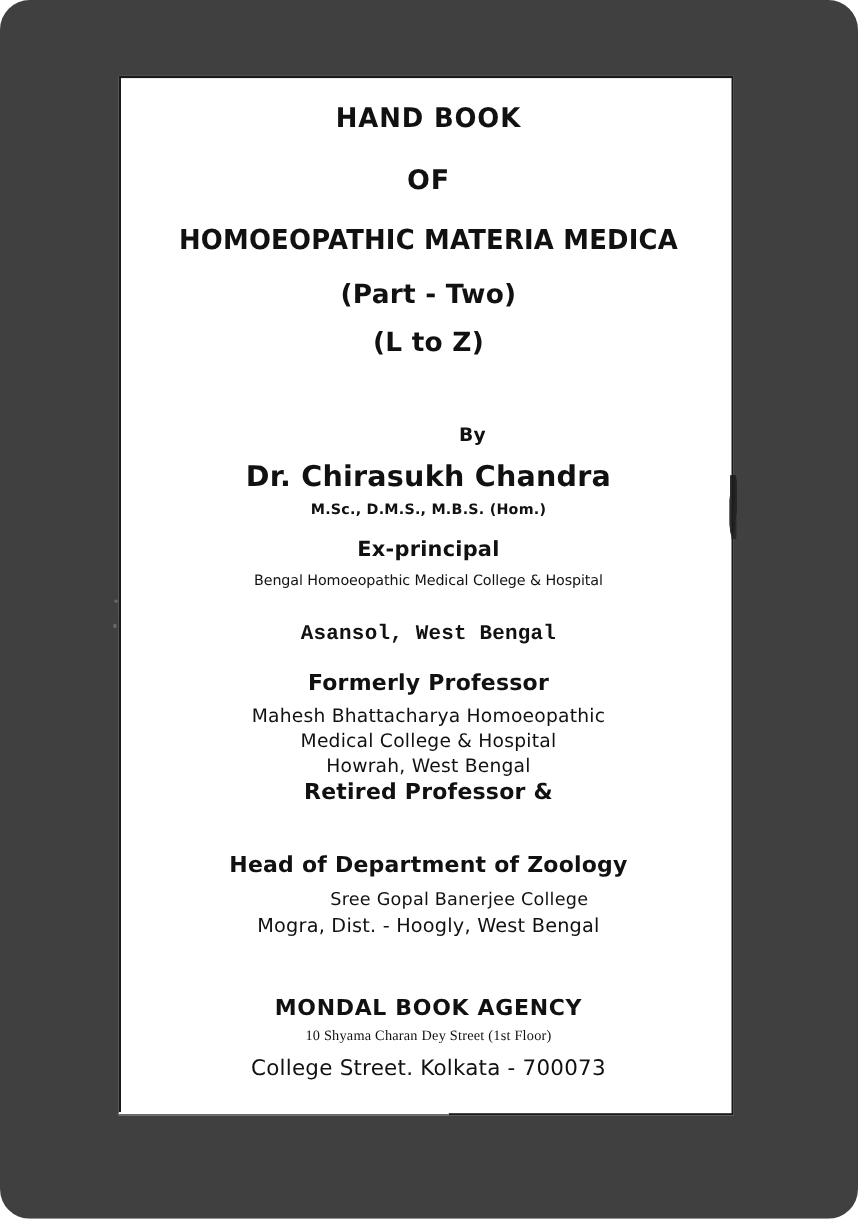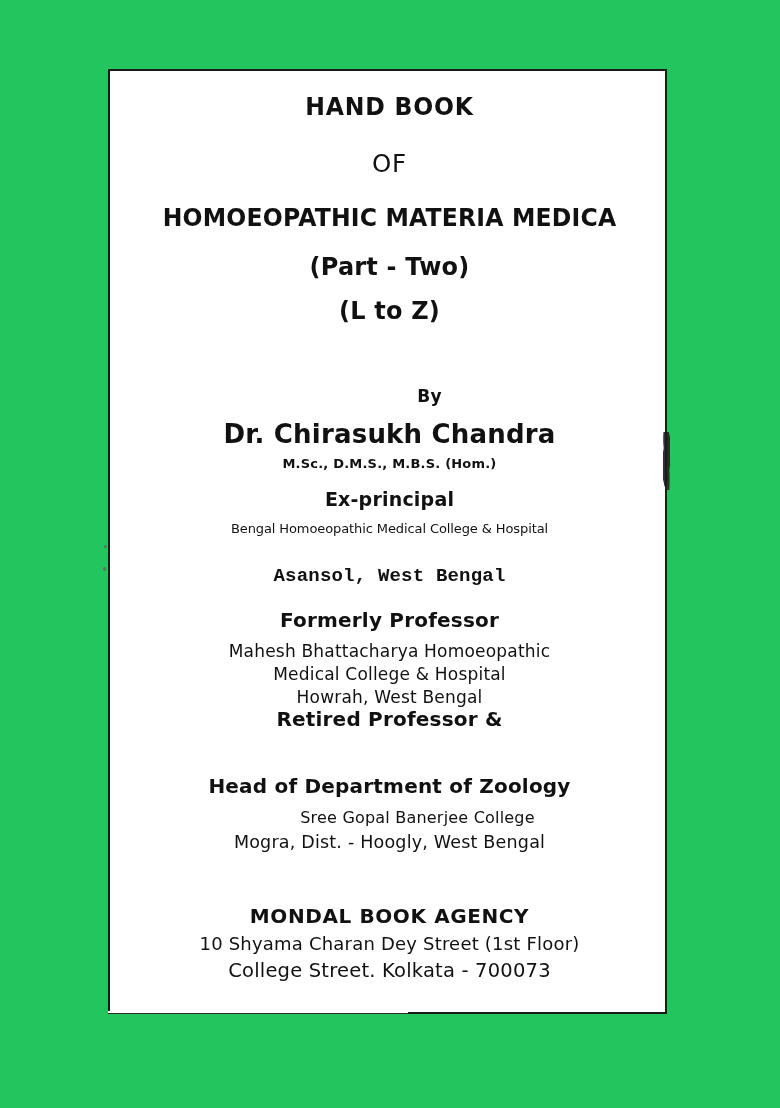--- a/index.html
+++ b/index.html
@@ -16,21 +16,22 @@
     position: relative;
     overflow: hidden;
   }
 
   
   #page-sheet {
     position: absolute;
     left: 0; top: 0;
     width: 780px;
     height: 1108px;
-    background: #22c55e;
+    background: #404040;
+    border-radius: 27px;
   }
 
   
   #title-frame {
     position: absolute;
     left: 108px;
     top: 69px;
     width: 559px;
     height: 945px;
     box-sizing: border-box;
@@ -66,21 +67,21 @@
   }
 
   
   .t-hand-book {
     position: absolute; top: 21px; width: 100%;
     font-size: 24.5px; font-weight: 600; letter-spacing: 0.8px;
     transform: scaleX(0.96);
   }
   .t-of {
     position: absolute; top: 78px; width: 100%;
-    font-size: 24.5px; font-weight: 400; letter-spacing: 0.8px;
+    font-size: 24.5px; font-weight: 700; letter-spacing: 0.8px;
   }
   .t-main {
     position: absolute; top: 132px; width: 100%;
     font-size: 25px; font-weight: 600; letter-spacing: 0.2px;
     transform: scaleX(0.94);
   }
   .t-part {
     position: absolute; top: 182px; width: 100%;
     font-size: 24px; font-weight: 600;
   }
@@ -151,21 +152,21 @@
     font-size: 17.5px; font-weight: 400;
   }
 
   
   .p-name {
     position: absolute; top: 833px; width: 100%;
     font-size: 20px; font-weight: 700; letter-spacing: 0.6px;
   }
   .p-addr1 {
     position: absolute; top: 862px; width: 100%;
-    font-size: 18px; font-weight: 400;
+    font-size: 13px; font-weight: 400; font-family: Liberation Serif, serif;
   }
   .p-addr2 {
     position: absolute; top: 888px; width: 100%;
     font-size: 19.5px; font-weight: 400;
   }
 
   
   .speck {
     position: absolute;
     background: #6a6a6a;

